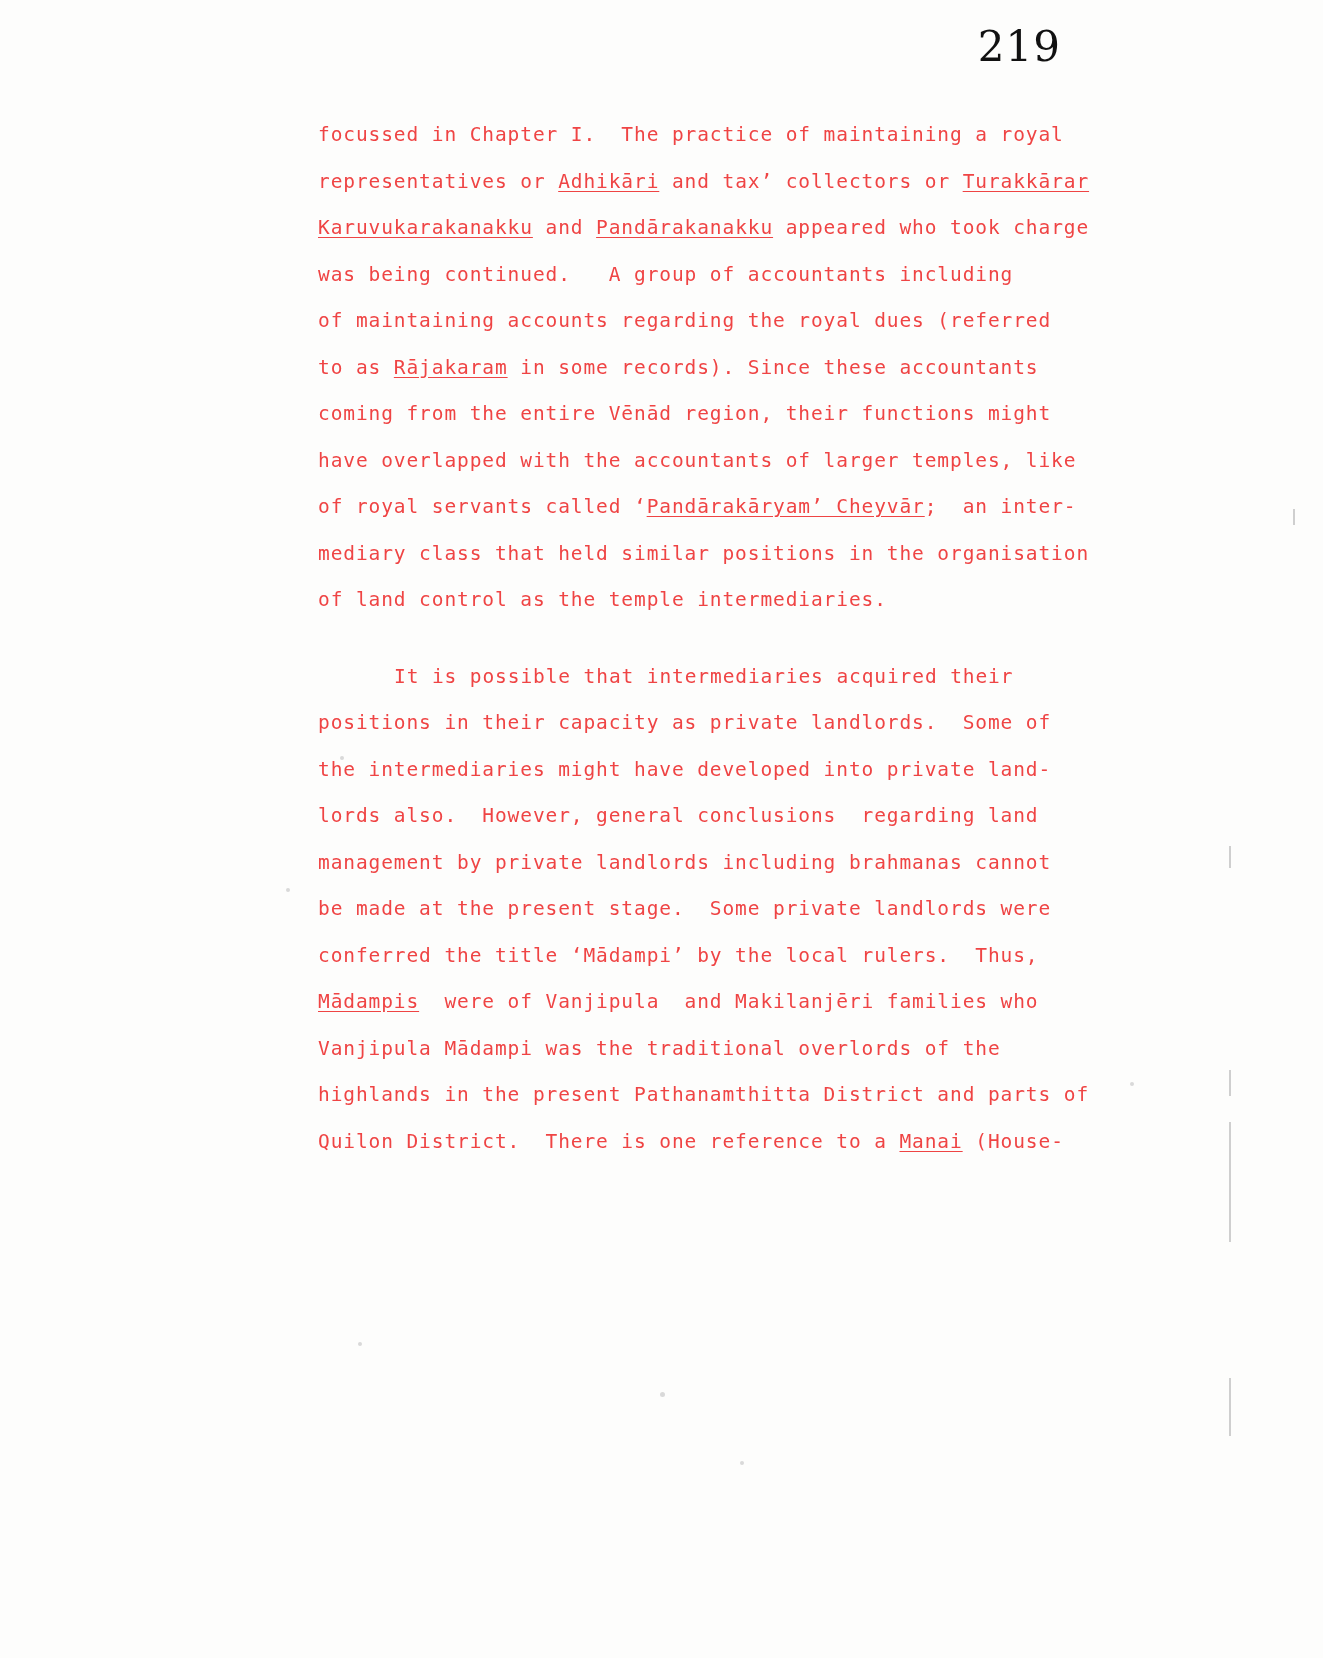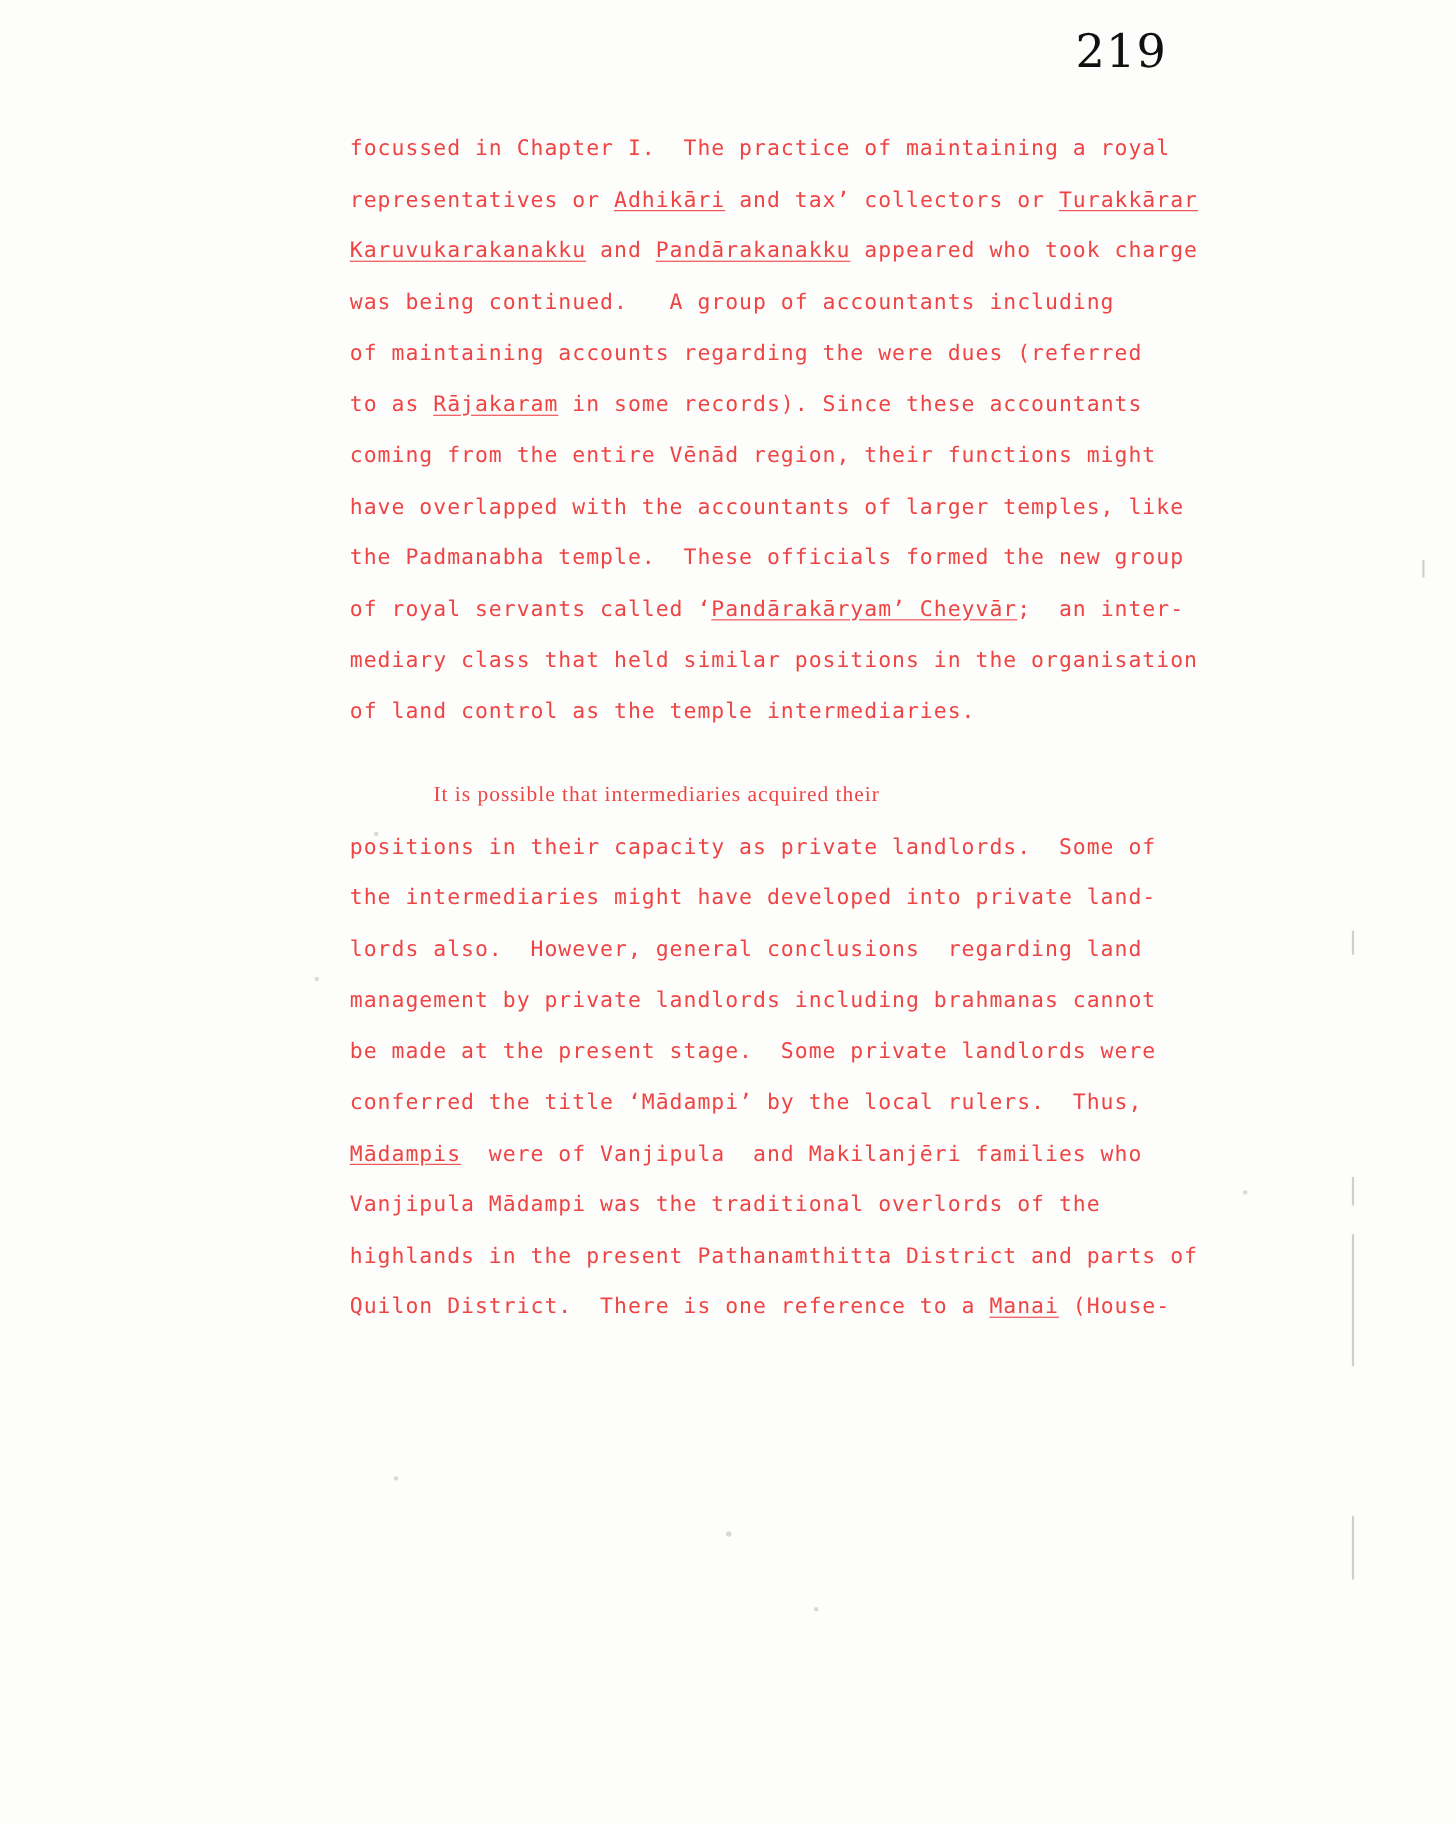--- a/index.html
+++ b/index.html
@@ -39,21 +39,20 @@
   }
   .line {
     font-size: 19.5px;
     line-height: 46.5px;
     letter-spacing: 0.9px;
     white-space: pre;
     color: #ef4444;
   }
   .line.indent {
     padding-left: 76px;
-    font-family: Liberation Serif, serif;
   }
   .u {
     text-decoration: underline;
     text-underline-offset: 3px;
   }
   
   .edge-mark {
     position: absolute;
     background: #cfcfcf;
     width: 2px;
@@ -70,25 +69,24 @@
 <div class="page">
 
   <div class="page-number">219</div>
 
   <div class="body-text" id="body-text">
       <div class="para">
         <div class="line"><span>focussed in Chapter I.  The practice of maintaining a royal</span></div>
         <div class="line"><span>representatives or </span><span class="u">Adhikāri</span><span> and tax’ collectors or </span><span class="u">Turakkārar</span></div>
         <div class="line"><span class="u">Karuvukarakanakku</span><span> and </span><span class="u">Pandārakanakku</span><span> appeared who took charge</span></div>
         <div class="line"><span>was being continued.   A group of accountants including</span></div>
-        <div class="line"><span>of maintaining accounts regarding the were dues (referred</span></div>
+        <div class="line"><span>of maintaining accounts regarding the royal dues (referred</span></div>
         <div class="line"><span>to as </span><span class="u">Rājakaram</span><span> in some records). Since these accountants</span></div>
         <div class="line"><span>coming from the entire Vēnād region, their functions might</span></div>
         <div class="line"><span>have overlapped with the accountants of larger temples, like</span></div>
-        <div class="line"><span>the Padmanabha temple.  These officials formed the new group</span></div>
         <div class="line"><span>of royal servants called ‘</span><span class="u">Pandārakāryam’ Cheyvār</span><span>;  an inter-</span></div>
         <div class="line"><span>mediary class that held similar positions in the organisation</span></div>
         <div class="line"><span>of land control as the temple intermediaries.</span></div>
       </div>
       <div class="para">
         <div class="line indent"><span>It is possible that intermediaries acquired their</span></div>
         <div class="line"><span>positions in their capacity as private landlords.  Some of</span></div>
         <div class="line"><span>the intermediaries might have developed into private land-</span></div>
         <div class="line"><span>lords also.  However, general conclusions  regarding land</span></div>
         <div class="line"><span>management by private landlords including brahmanas cannot</span></div>

